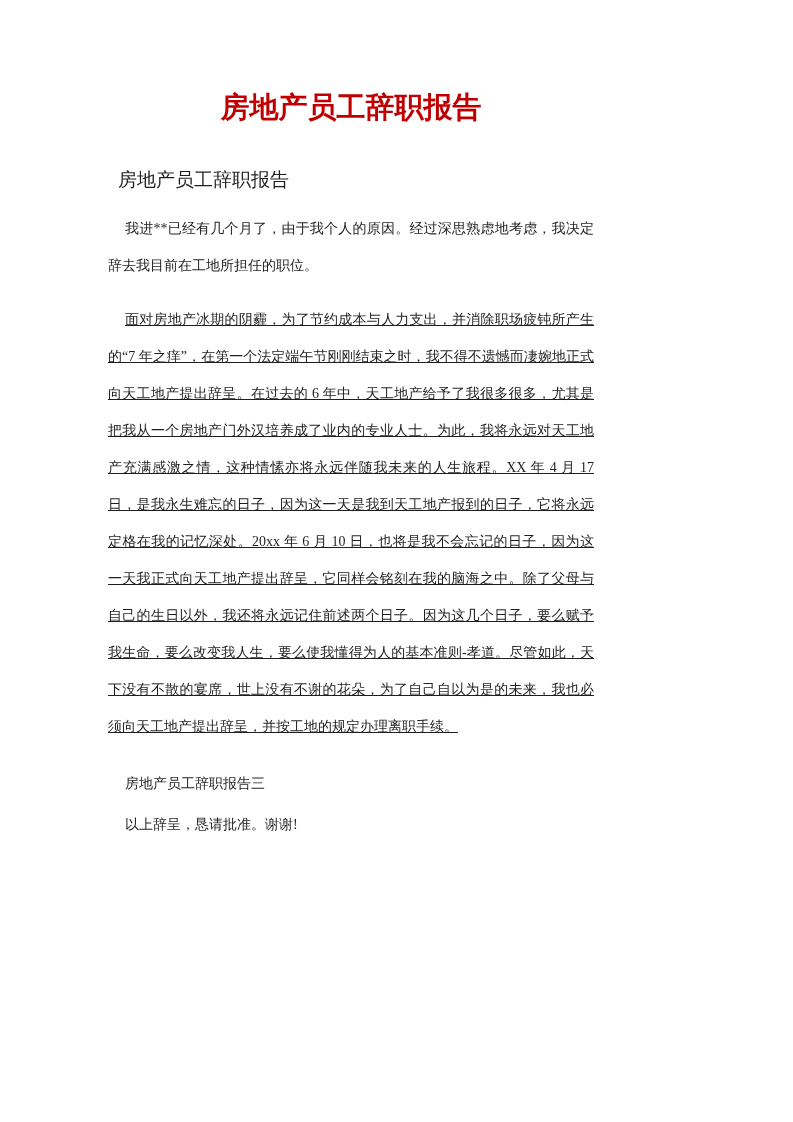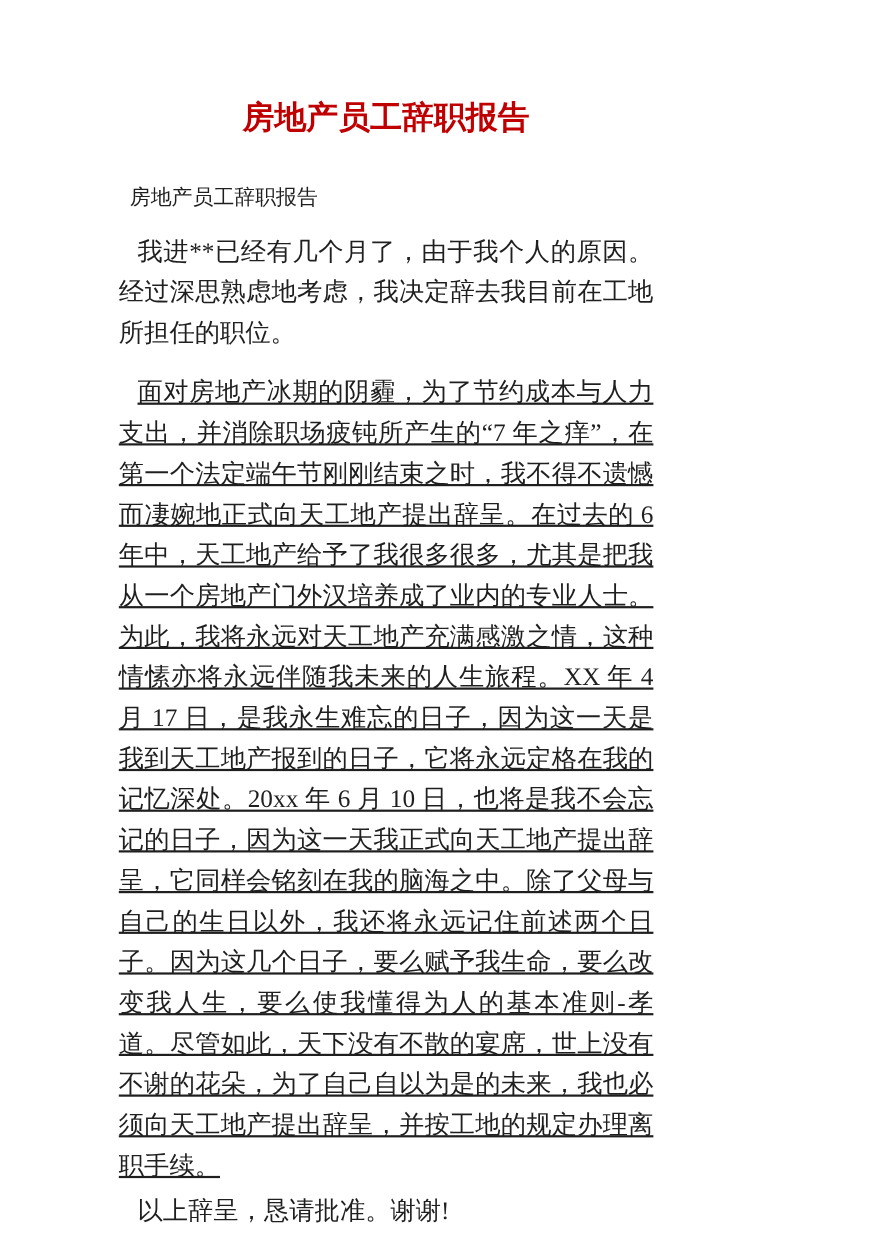--- a/index.html
+++ b/index.html
@@ -29,21 +29,21 @@
   }
   .doc-subtitle {
     margin: 31px 0 0 0;
     font-size: 19px;
     line-height: 37px;
     text-indent: 10px;
     font-weight: 400;
   }
   .para {
     margin: 0;
-    font-size: 23px;
+    font-size: 14px;
     line-height: 37px;
     text-align: justify;
     text-indent: 17px;
     word-break: normal;
   }
   .p-intro    { margin-top: 12px; }
   .p-greeting { margin-top: 9px;  }
   .p-body     { margin-top: 17px; text-decoration: underline; }
   .p-closing  { margin-top: 4px;  }
   .p-section  { margin-top: 20px; }
@@ -55,17 +55,17 @@
 <div class="page" style="color: rgb(31, 31, 31); background: rgb(255, 255, 255);">
   <h1 class="doc-title" style="color: rgb(192, 0, 0);">房地产员工辞职报告</h1>
 
   <p class="doc-subtitle">房地产员工辞职报告</p>
 
   <p class="para p-intro">我进**已经有几个月了，由于我个人的原因。经过深思熟虑地考虑，我决定辞去我目前在工地所担任的职位。</p>
 
 
   <p class="para p-body">面对房地产冰期的阴霾，为了节约成本与人力支出，并消除职场疲钝所产生的“7 年之痒”，在第一个法定端午节刚刚结束之时，我不得不遗憾而凄婉地正式向天工地产提出辞呈。在过去的 6 年中，天工地产给予了我很多很多，尤其是把我从一个房地产门外汉培养成了业内的专业人士。为此，我将永远对天工地产充满感激之情，这种情愫亦将永远伴随我未来的人生旅程。XX 年 4 月 17 日，是我永生难忘的日子，因为这一天是我到天工地产报到的日子，它将永远定格在我的记忆深处。20xx 年 6 月 10 日，也将是我不会忘记的日子，因为这一天我正式向天工地产提出辞呈，它同样会铭刻在我的脑海之中。除了父母与自己的生日以外，我还将永远记住前述两个日子。因为这几个日子，要么赋予我生命，要么改变我人生，要么使我懂得为人的基本准则-孝道。尽管如此，天下没有不散的宴席，世上没有不谢的花朵，为了自己自以为是的未来，我也必须向天工地产提出辞呈，并按工地的规定办理离职手续。</p>
 
+  <p class="para p-section">房地产员工辞职报告三</p>
+
   <p class="para p-closing">以上辞呈，恳请批准。谢谢!</p>
-
-  <p class="para p-section">房地产员工辞职报告三</p>
 
 </div>
 
 </body></html>

